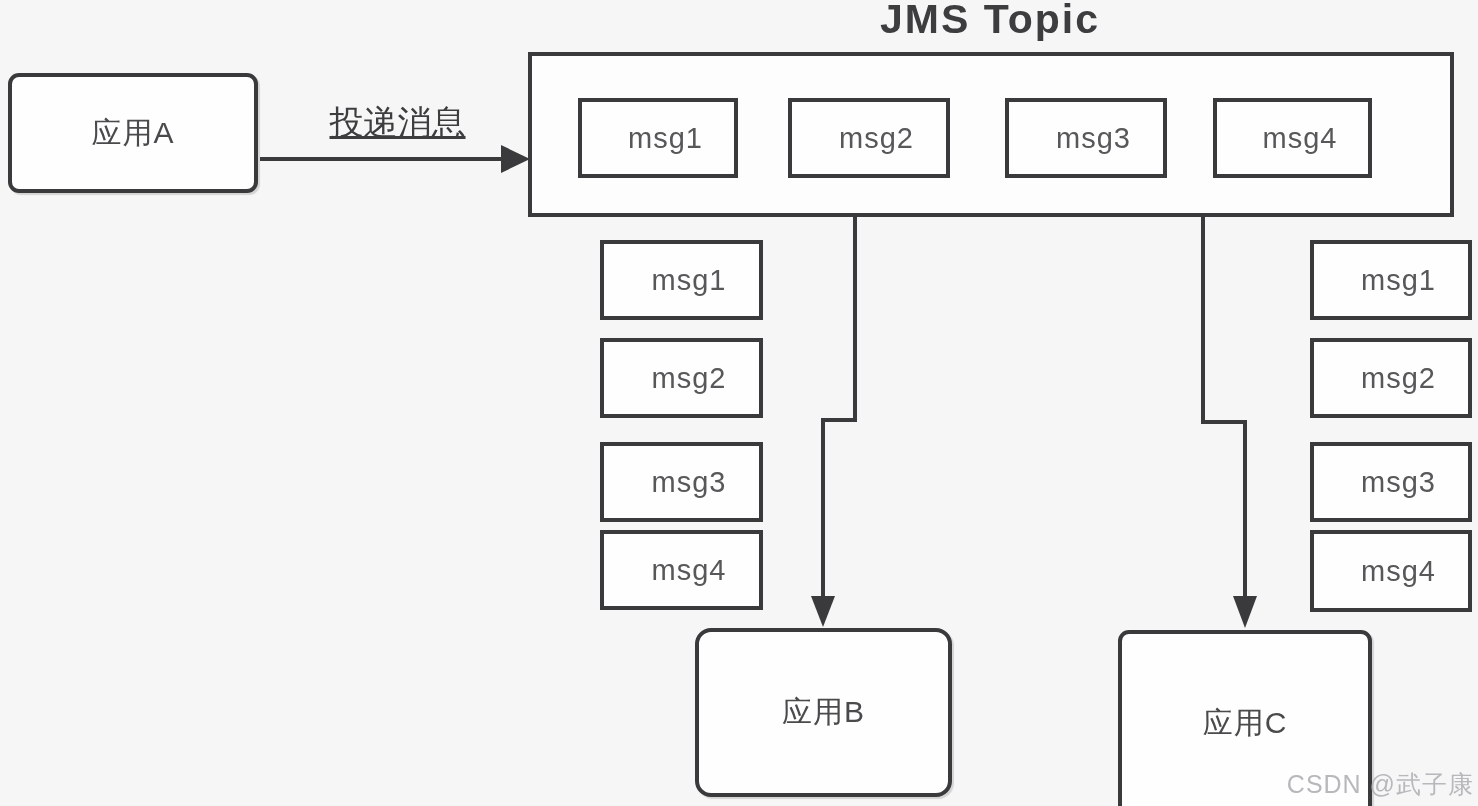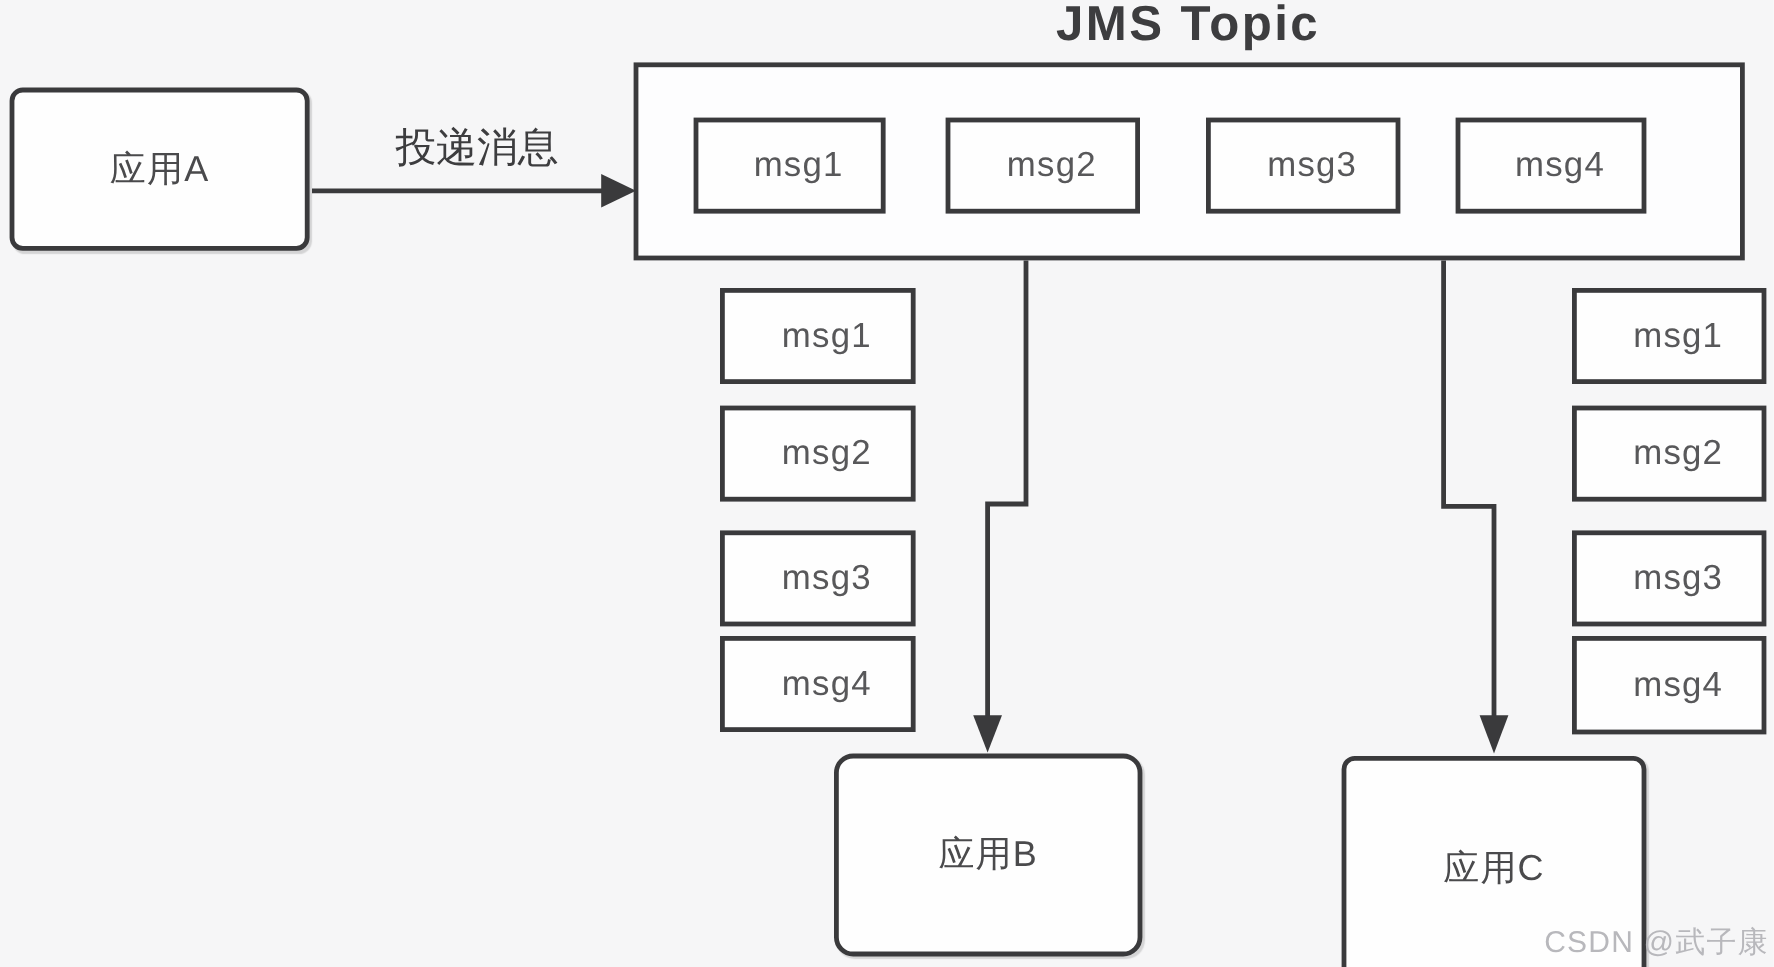--- a/index.html
+++ b/index.html
@@ -45,39 +45,39 @@
     background:#fdfdfe;
   }
   .msg{
     font-size:29px;color:var(--msg-text);
     letter-spacing:1px;
     padding-left:15px;
   }
   .deliver-label{
     position:absolute;left:300px;top:100px;width:195px;
     text-align:center;
-    font-size:34px;color:#3d3d3f;
+    font-size:34px;color:#3d3d3f;text-decoration:underline;
   }
   .arrows{position:absolute;left:0;top:0;}
   .arrows .ln{fill:none;stroke:var(--border);stroke-width:4;}
   .arrows .ah{fill:var(--border);stroke:none;}
   .watermark{
     position:absolute;right:4px;top:768px;
     font-size:25px;color:var(--watermark);
     letter-spacing:1px;white-space:nowrap;
   }
 </style>
 </head>
 <body>
 
 <div class="canvas">
 
   <div class="title">JMS Topic</div>
 
-  <div class="box app" style="left:8px;top:73px;width:250px;height:136px;">
+  <div class="box app" style="left:8px;top:73px;width:250px;height:120px;">
     <span>应用A</span>
   </div>
 
   <div class="deliver-label">投递消息</div>
 
   <div class="box jms"></div>
 
   <div class="box msg" style="left:578px;top:98px;width:160px;height:80px;">msg1</div>
   <div class="box msg" style="left:788px;top:98px;width:162px;height:80px;">msg2</div>
   <div class="box msg" style="left:1005px;top:98px;width:162px;height:80px;">msg3</div>

